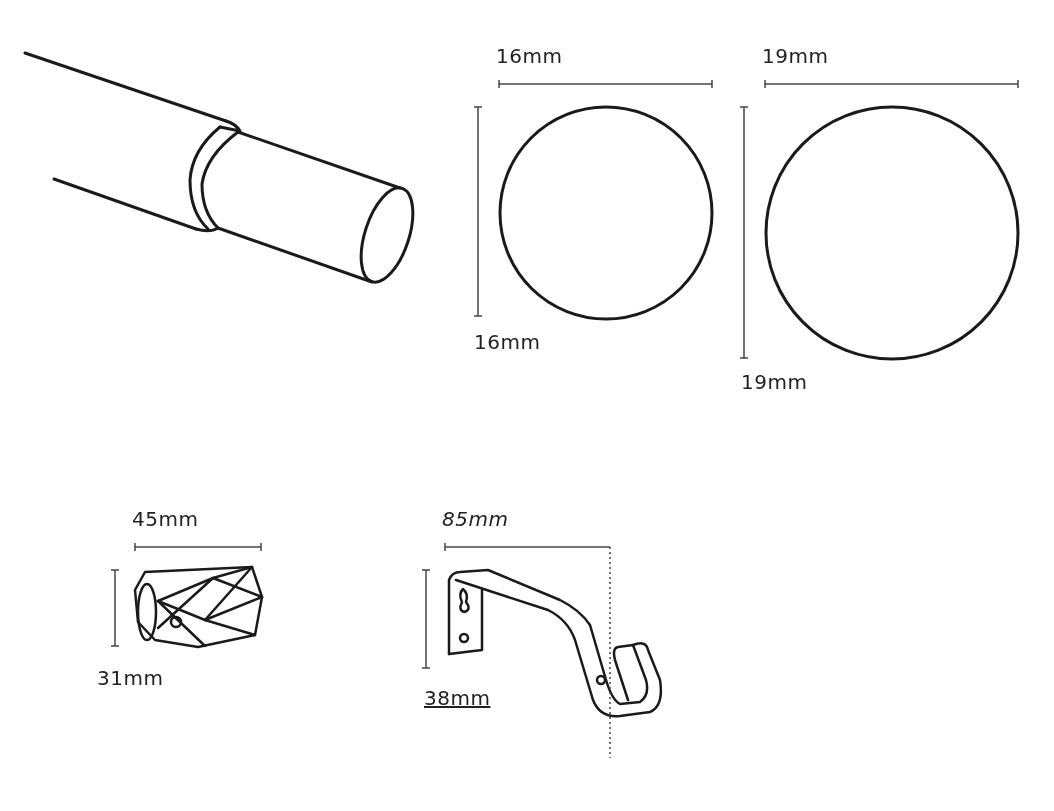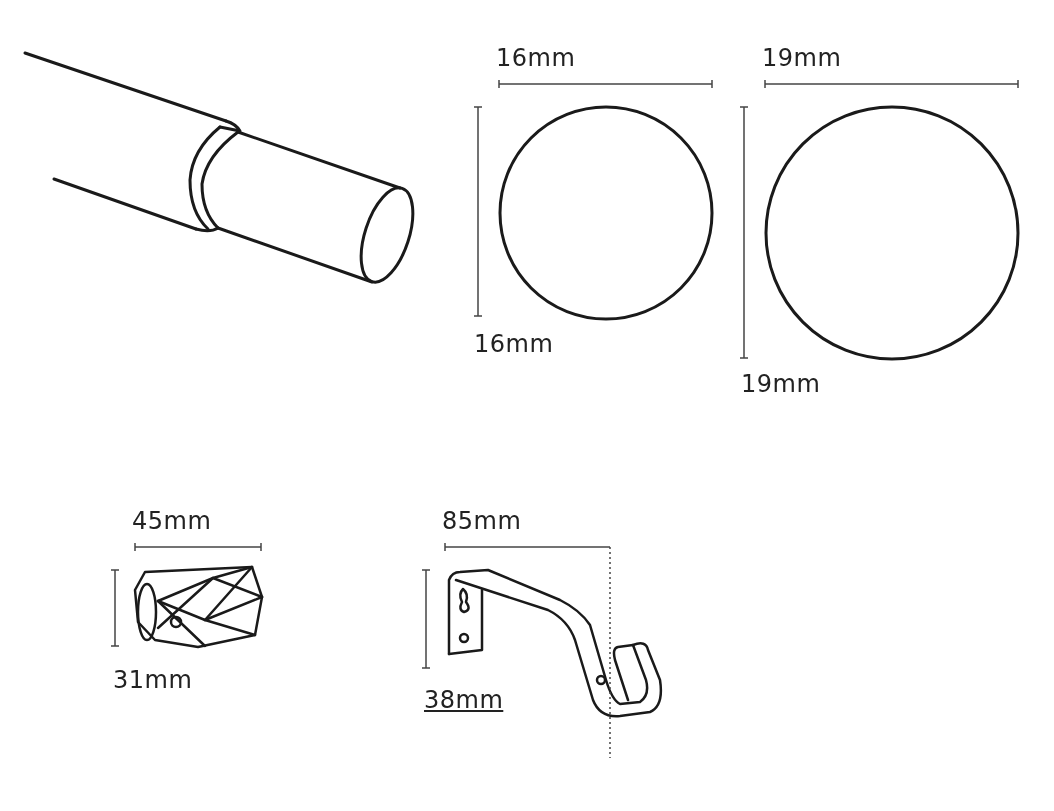--- a/index.html
+++ b/index.html
@@ -1,18 +1,18 @@
 <!DOCTYPE html>
 <html><head>
 <meta charset="utf-8">
 <style>
   html, body { margin: 0; padding: 0; background: #ffffff; }
   body { width: 1054px; height: 811px; position: relative; overflow: hidden;
          font-family: "DejaVu Sans", sans-serif; color: #222; }
-  .label { position: absolute; font-size: 24px; color: #222222; letter-spacing: 0.5px; white-space: nowrap; }
+  .label { position: absolute; font-size: 20px; color: #222222; letter-spacing: 0.5px; white-space: nowrap; }
   svg.art { position: absolute; left: 0; top: 0; }
 </style>
 </head>
 <body>
 
 <svg class="art" width="1054" height="811" viewBox="0 0 1054 811">
   <g fill="none" stroke="#1a1a1a" stroke-width="3" stroke-linecap="round" stroke-linejoin="round">
 
     <g>
       <line x1="25" y1="53" x2="226" y2="121"></line>
@@ -85,15 +85,15 @@
       <line x1="422" y1="668" x2="430" y2="668"></line>
     <line x1="610" y1="547" x2="610" y2="758" stroke-dasharray="2 3"></line>
   </g>
 </svg>
 
 <div class="label" style="left:496px; top:44px;">16mm</div>
 <div class="label" style="left:474px; top:330px;">16mm</div>
 <div class="label" style="left:762px; top:44px;">19mm</div>
 <div class="label" style="left:741px; top:370px;">19mm</div>
 <div class="label" style="left:132px; top:507px;">45mm</div>
-<div class="label" style="left:113px; top:666px;">31mm</div>
-<div class="label" style="left:442px; top:507px;">85mm</div>
+<div class="label" style="left:97px; top:666px;">31mm</div>
+<div class="label" style="left:442px; top:507px;font-style:italic;">85mm</div>
 <div class="label" style="left:424px; top:686px;text-decoration:underline;">38mm</div>
 
 </body></html>

